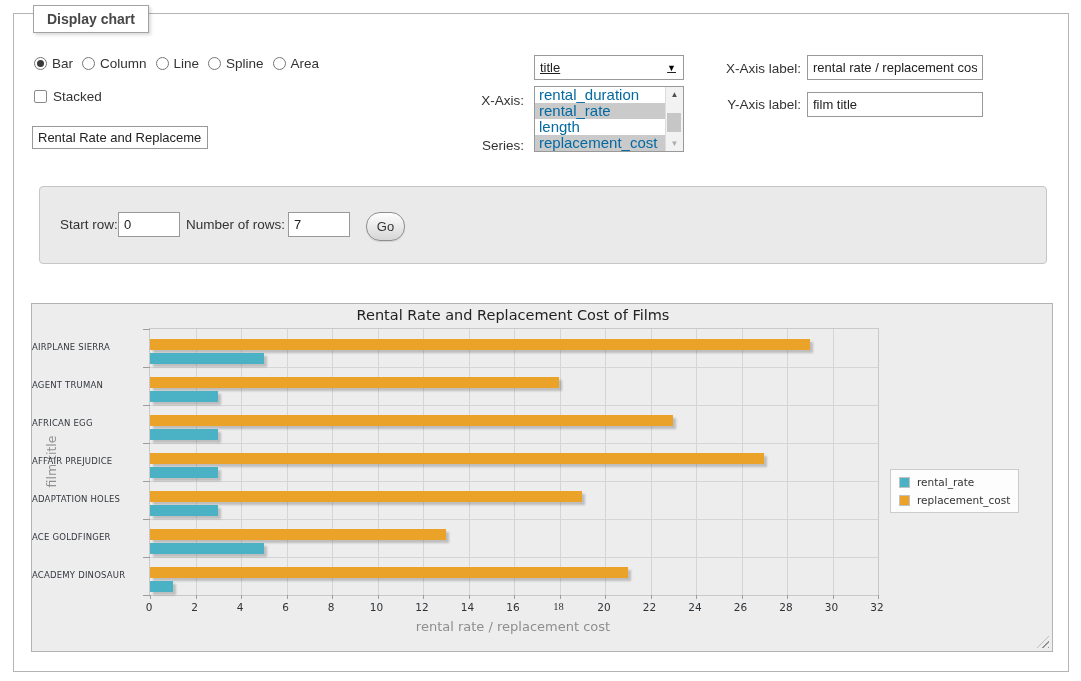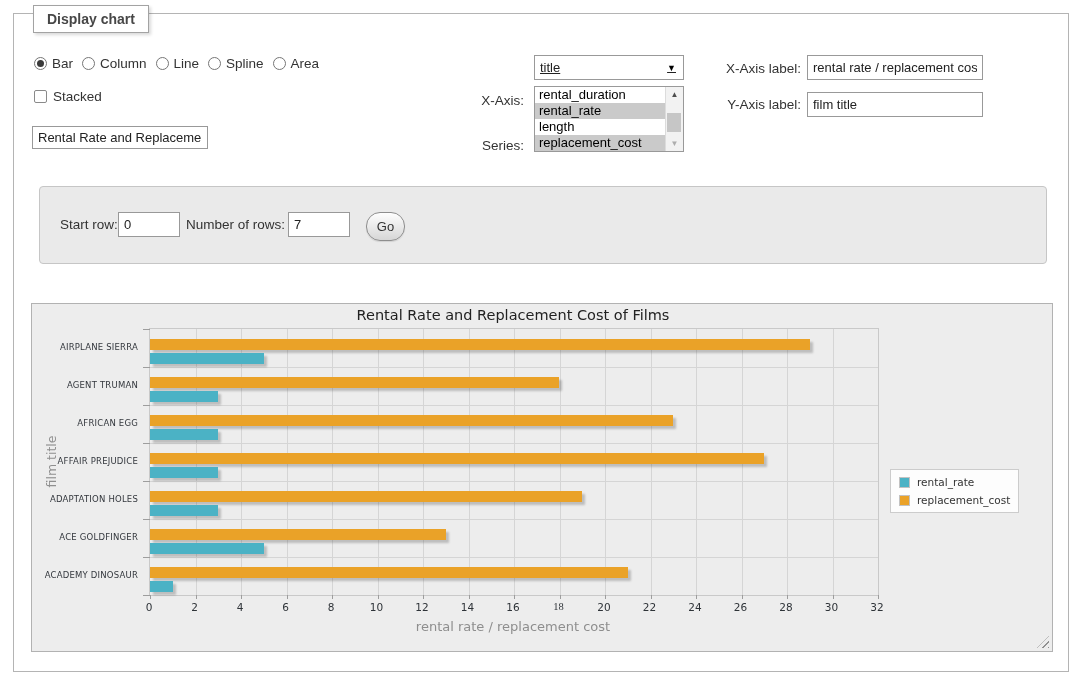--- a/index.html
+++ b/index.html
@@ -29,21 +29,21 @@
   
   .select{position:absolute;left:520px;top:41px;width:150px;height:25px;box-sizing:border-box;
           border:1px solid #999;background:#fff;display:flex;align-items:center;
           font-size:13px;color:#222;padding:0 5px;justify-content:space-between;text-decoration:underline;}
   .select .arrow{font-size:9px;color:#000;margin-right:2px;}
 
   
   .listbox{position:absolute;left:520px;top:72px;width:150px;height:66px;box-sizing:border-box;
            border:1px solid #999;background:#fff;display:flex;}
   .opts{flex:1;overflow:hidden;}
-  .opt{height:16px;line-height:16px;font-size:13px;color:#000000;padding-left:4px;white-space:nowrap;}
+  .opt{height:16px;line-height:16px;font-size:15px;color:#0369a1;padding-left:4px;white-space:nowrap;}
   .opt.sel{background:#cacaca;}
   .sbar{width:17px;background:#f2f2f2;border-left:1px solid #dcdcdc;position:relative;}
   .sbtn{position:absolute;left:0;width:100%;height:15px;display:flex;align-items:center;justify-content:center;
         font-size:8px;background:#f2f2f2;}
   .sbtn.up{top:0;color:#4d4d4d;}
   .sbtn.down{bottom:0;color:#adadad;}
   .sthumb{position:absolute;left:1px;top:26px;width:14px;height:19px;background:#c6c6c6;}
 
   
   .rows-panel{position:absolute;left:25px;top:172px;width:1008px;height:78px;box-sizing:border-box;
@@ -58,21 +58,21 @@
              background:#ededed;border:1px solid #b2b2b2;font-family:"DejaVu Sans",sans-serif;}
   .chart-title{position:absolute;left:0;top:3px;width:962px;text-align:center;
                font-size:14.5px;color:#222;}
   .plot{position:absolute;left:117px;top:24px;width:728px;height:266px;
         border:1px solid #c9c9c9;background:#ededed;}
   .gl-v{position:absolute;top:0;height:100%;width:1px;background:#d5d5d5;}
   .gl-h{position:absolute;left:0;width:100%;height:1px;background:#d5d5d5;}
   .tkx{position:absolute;top:266px;width:1px;height:4px;background:#9d9d9d;}
   .tky{position:absolute;left:-7px;width:7px;height:1px;background:#9d9d9d;}
   .bar{position:absolute;height:11px;box-shadow:3px 3px 2px rgba(70,70,70,.28);}
-  .ycat{position:absolute;left:0;width:106px;text-align:right;font-size:8.5px;
+  .ycat{position:absolute;left:0;width:106px;text-align:left;font-size:8.5px;
         line-height:10px;color:#33373d;letter-spacing:.2px;}
   .xtick{position:absolute;top:297px;width:36px;text-align:center;font-size:10.5px;color:#2e3338;}
   .xaxis-title{position:absolute;left:117px;top:315px;width:728px;text-align:center;
                font-size:13px;color:#8e8e8e;}
   .yaxis-title{position:absolute;left:-71px;top:150px;width:180px;text-align:center;
                font-size:12.5px;color:#8f8f8f;transform:rotate(-90deg);}
   .chart-legend{position:absolute;left:858px;top:165px;background:#fdfdfd;border:1px solid #ccc;
                 padding:5px 8px;display:flex;flex-direction:column;gap:4px;}
   .leg-row{display:flex;align-items:center;gap:7px;height:14px;}
   .leg-swatch{width:11px;height:11px;border:1px solid #c2c2c2;box-sizing:border-box;}

